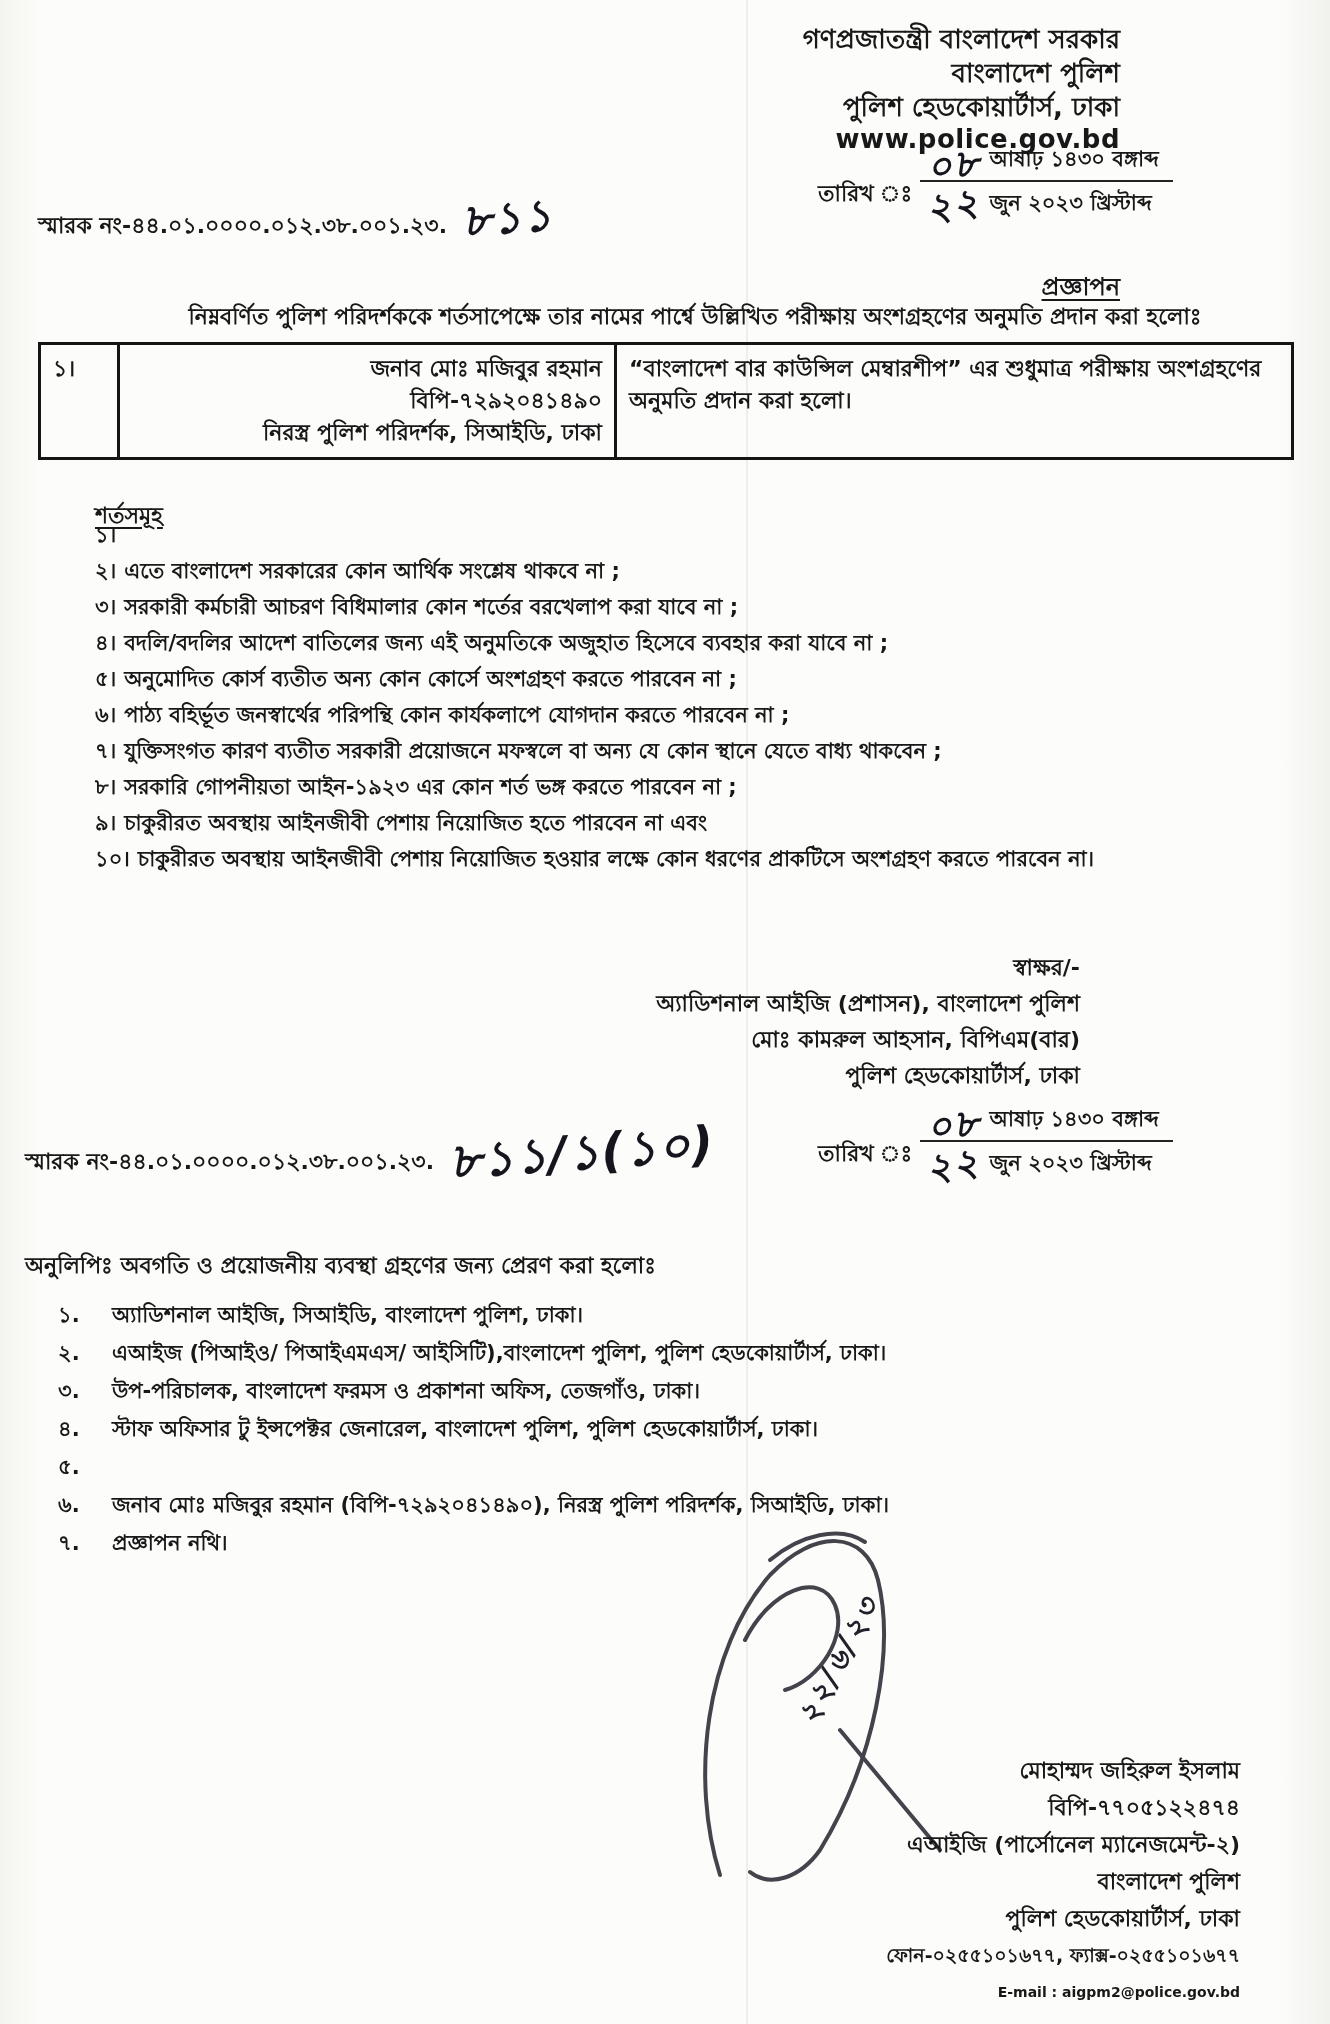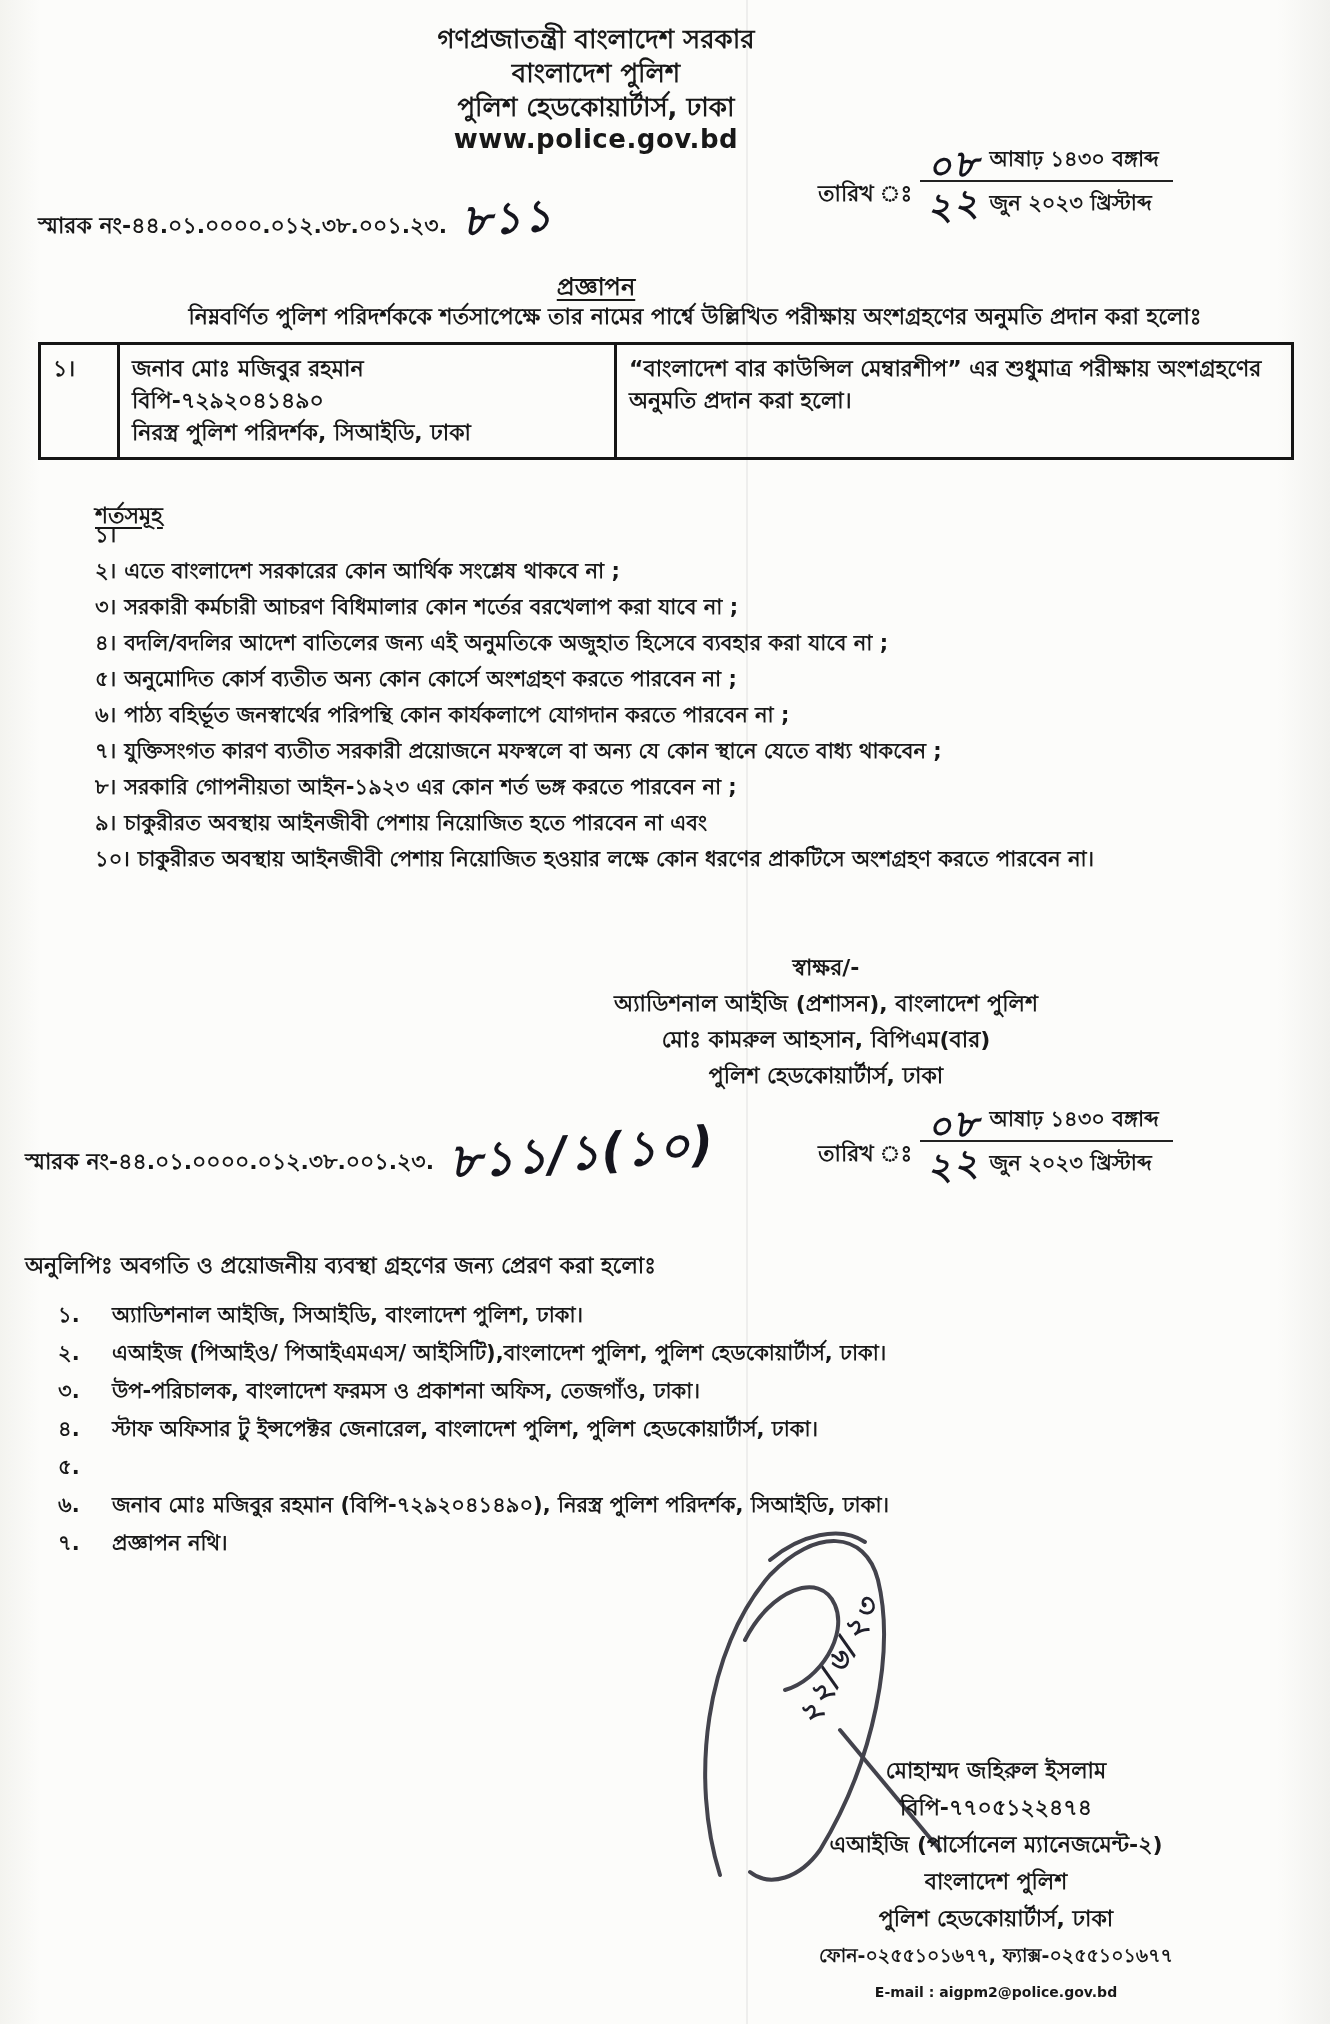--- a/index.html
+++ b/index.html
@@ -7,21 +7,21 @@
     position:relative;
     width:1330px;height:2024px;
     margin:0 auto;
     background:linear-gradient(90deg,#f3f3ef 0,#fcfcfa 3%,#fcfcfa 96%,#f1f1ee 100%);
     font-family:"DejaVu Sans","Liberation Sans",sans-serif;
     color:#181818;
     overflow:hidden;
   }
   .crease{position:absolute;top:0;bottom:0;width:2px;background:rgba(60,60,70,.07);}
   .abs{position:absolute;}
-  .ctr{text-align:center;padding-left:36px;}
+  .ctr{text-align:right;}
   .hdr-line{font-size:26px;font-weight:700;line-height:34px;}
   .site{font-size:26px;font-weight:700;letter-spacing:.5px;}
   .memo{font-size:22px;font-weight:700;white-space:nowrap;}
   .handwriting{
     font-size:44px;font-weight:700;font-style:italic;
     display:inline-block;transform:rotate(-4deg);
     letter-spacing:2px;color:#15151d;line-height:1;
   }
   .hw-small{font-size:38px;}
   .datebox{display:flex;align-items:center;gap:8px;}
@@ -86,21 +86,21 @@
 
   <div class="abs ctr" style="left:0;top:268px;width:1120px;">
     <span class="title-underline">প্রজ্ঞাপন</span>
   </div>
   <div class="abs intro" style="left:38px;top:302px;width:1252px;">নিম্নবর্ণিত পুলিশ পরিদর্শককে শর্তসাপেক্ষে তার নামের পার্শ্বে উল্লিখিত পরীক্ষায় অংশগ্রহণের অনুমতি প্রদান করা হলোঃ</div>
 
   <table class="permit abs" style="left:38px;top:342px;">
     <tbody>
         <tr>
       <td style="width:52px;">১।</td>
-      <td style="width:470px;">
+      <td style="width:470px;text-align:right;">
         <div>জনাব মোঃ মজিবুর রহমান</div>
         <div>বিপি-৭২৯২০৪১৪৯০</div>
         <div>নিরস্ত্র পুলিশ পরিদর্শক, সিআইডি, ঢাকা</div>
       </td>
       <td style="width:650px;">
         <div>“বাংলাদেশ বার কাউন্সিল মেম্বারশীপ” এর শুধুমাত্র পরীক্ষায় অংশগ্রহণের অনুমতি প্রদান করা হলো।</div>
       </td>
     </tr>
   </tbody>
     </table>

